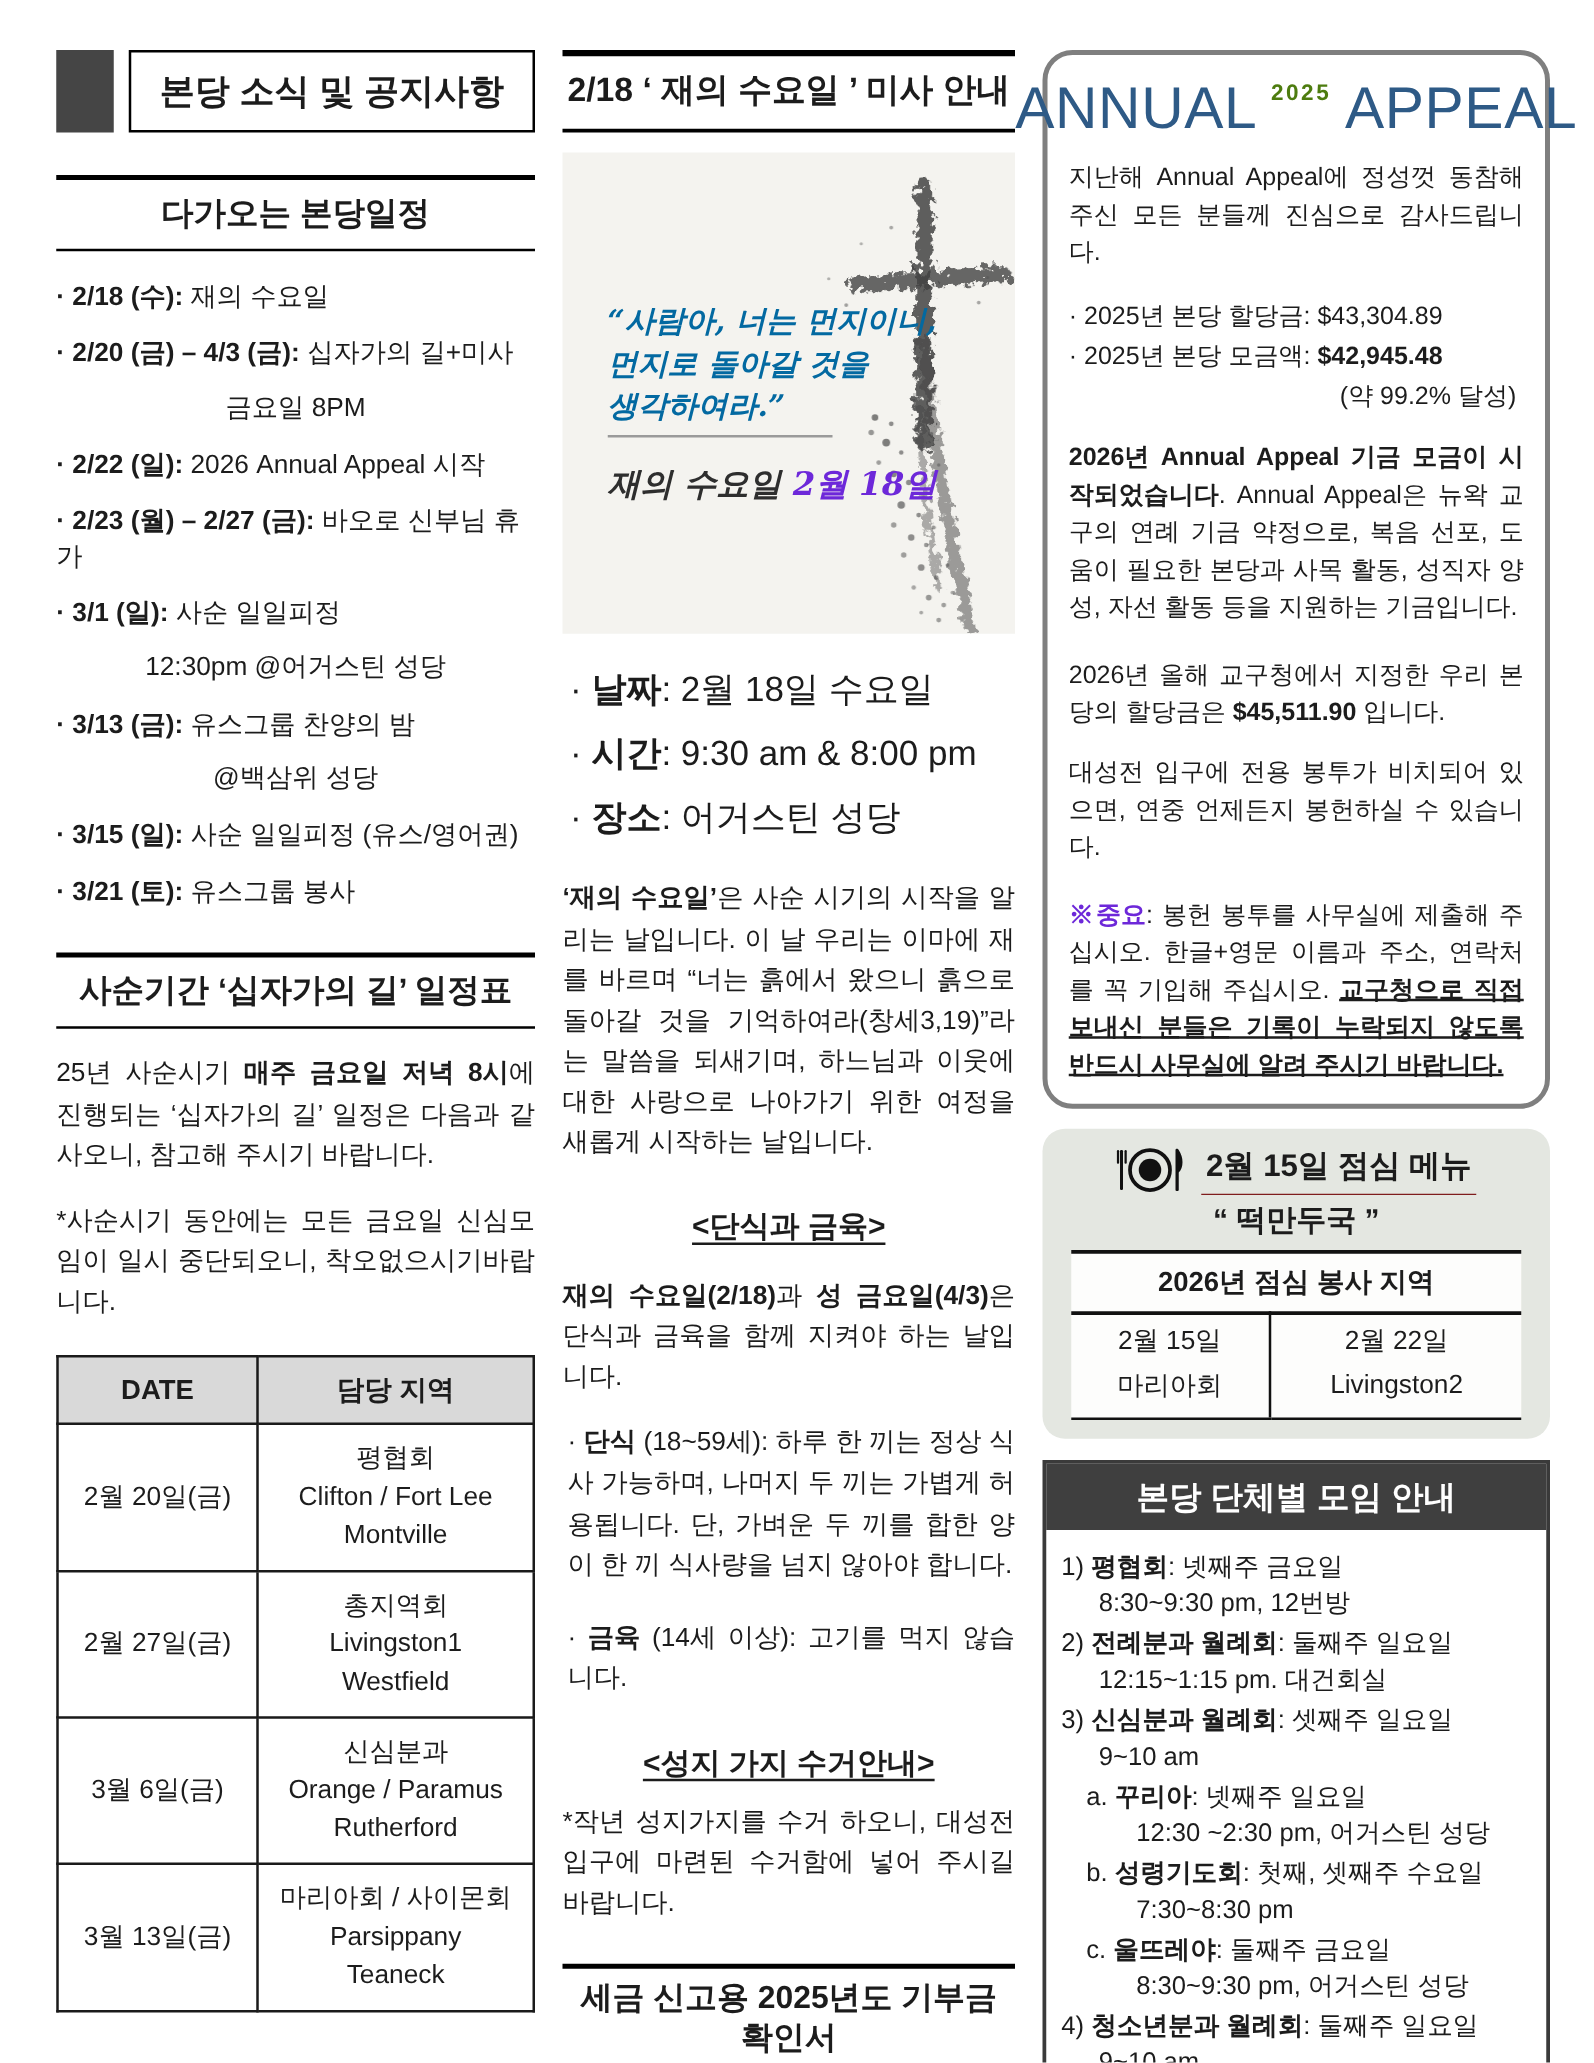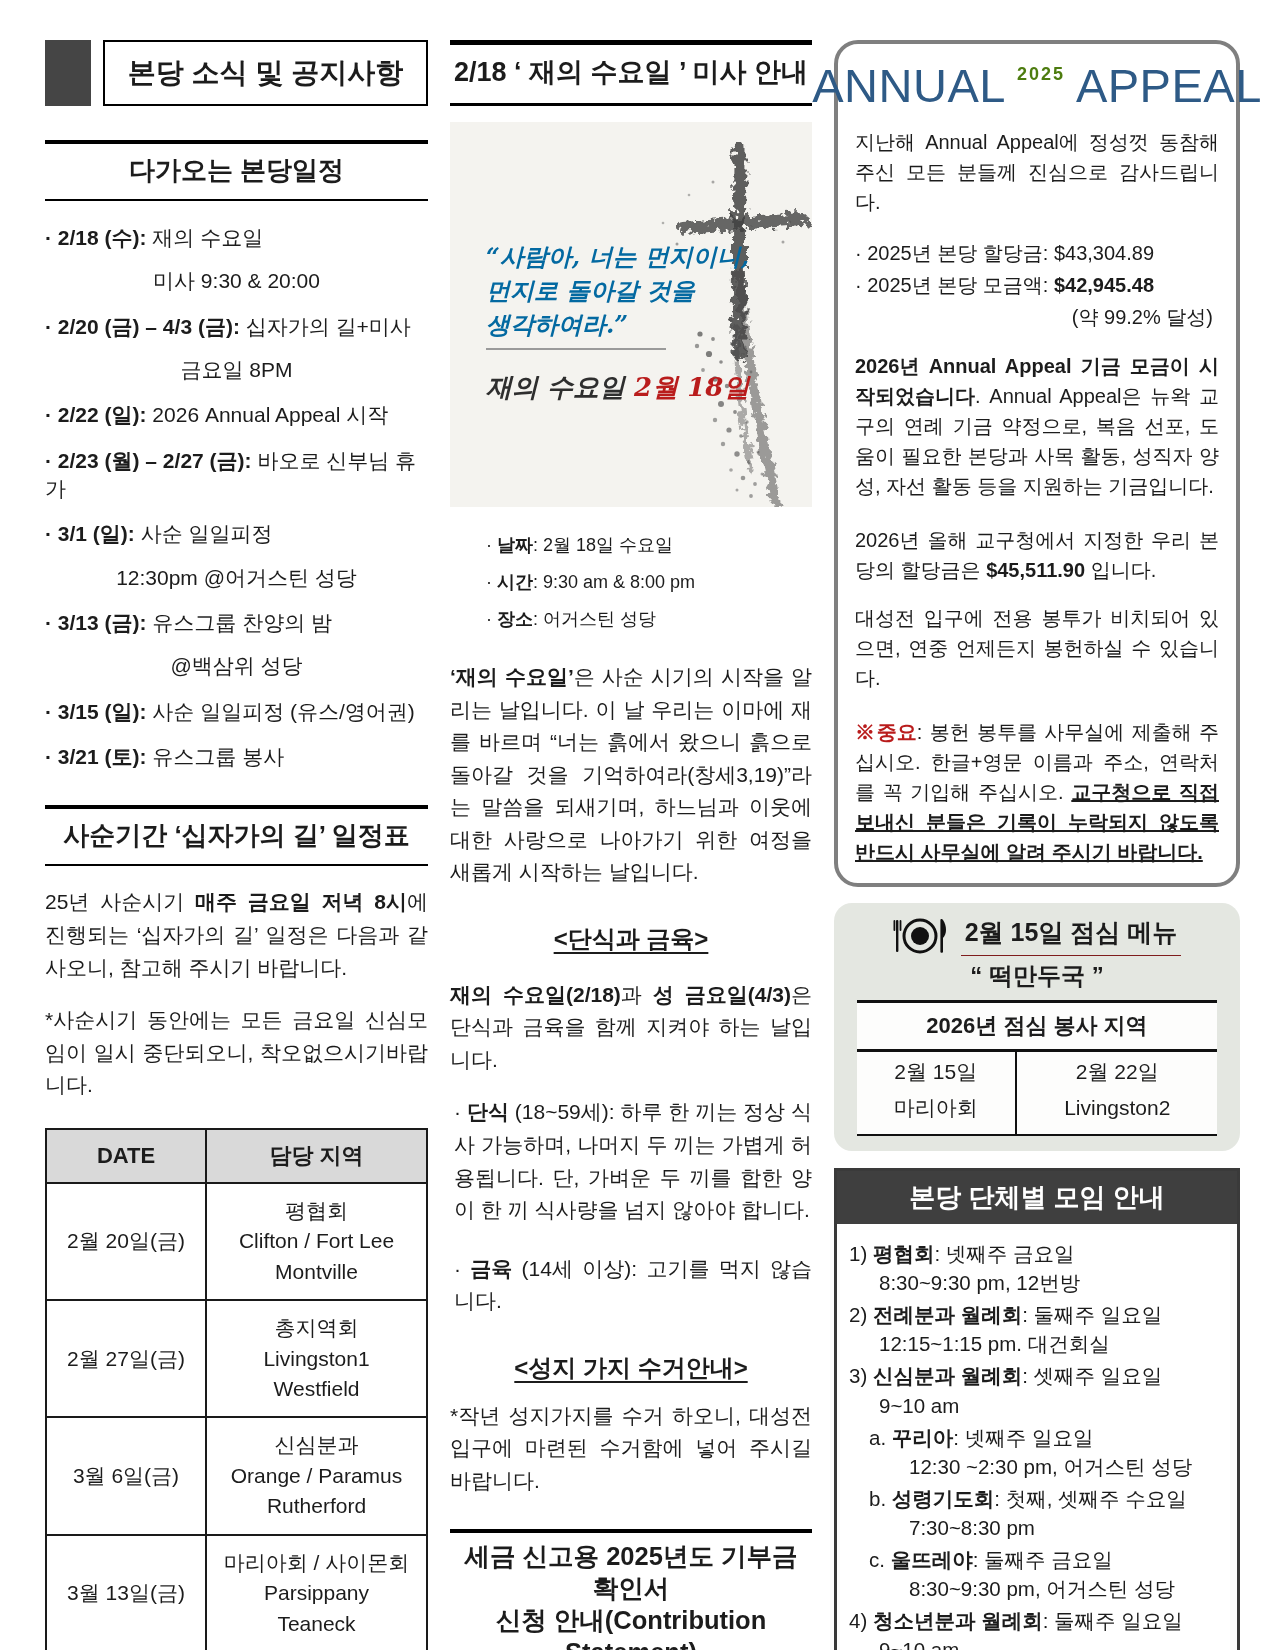--- a/index.html
+++ b/index.html
@@ -2,21 +2,21 @@
 <html><head>
 <meta charset="utf-8">
 <style>
   * { margin:0; padding:0; box-sizing:border-box; }
   html,body { width:1275px; height:1650px; background:#fff; overflow:hidden; }
   body { font-family:"Liberation Sans", sans-serif; color:#1c1c1c; }
   .page { display:grid; grid-template-columns:383px 362px 406px; column-gap:22px; padding:40px 32px 0 45px; }
 
   .b { font-weight:bold; }
   .u { text-decoration:underline; }
-  .r { color:#b91c1c; }
+  .r { color:#6d28d9; }
 
   
   .lc-header { display:flex; gap:12px; height:66px; margin-bottom:34px; }
   .lc-header .sq { width:46px; background:#454545; }
   .lc-header .box { flex:1; border:2px solid #000; display:flex; align-items:center; justify-content:center; font-weight:bold; font-size:28px; }
   .sec-head { border-top:4px solid #000; border-bottom:2px solid #000; text-align:center; font-weight:bold; font-size:26px; padding:9px 0 11px; }
   .sched-list { padding:6px 0 4px; }
   .sched-item { font-size:21px; margin-top:17px; line-height:1.35; }
   .sched-item .date { font-weight:bold; }
   .sched-item .sub { text-align:center; margin-top:15px; }
@@ -29,21 +29,21 @@
   td.c-date { width:42%; }
 
   
   .mid-title { border-top:5px solid #000; border-bottom:3px solid #000; text-align:center; font-weight:bold; font-size:27px; padding:9px 0 13px; }
   .ash { position:relative; height:385px; background:#f4f3ef; margin-top:16px; overflow:hidden; }
   .ash svg { position:absolute; left:0; top:0; }
   .ash .quote { position:absolute; left:36px; top:118px; font-family:"DejaVu Serif", serif; font-style:italic; font-weight:bold; font-size:24px; line-height:1.42; color:#0369a1; }
   .ash .divider { position:absolute; left:36px; top:226px; width:180px; height:2px; background:#9a9a9a; }
   .ash .caption { position:absolute; left:36px; top:248px; font-family:"DejaVu Serif", serif; font-style:italic; font-weight:bold; font-size:26px; color:#2e2e2e; }
   .details { margin-top:26px; padding-left:6px; }
-  .detail-line { font-size:18px; margin-top:13px;margin-left:30px; }
+  .detail-line { font-size:28px; margin-top:13px; }
   .center-head { text-align:center; font-weight:bold; font-size:24px; margin-top:34px; }
   .center-head span { text-decoration:underline; text-underline-offset:5px; }
   .fast-item { font-size:21px; line-height:1.55; text-align:justify; margin-top:20px; padding-left:4px; }
   .tax-head { border-top:4px solid #000; border-bottom:2px solid #000; text-align:center; font-weight:bold; font-size:25.5px; line-height:1.25; padding:8px 0 10px; margin-top:32px; }
 
   
   .appeal-box { border:4px solid #7f7f7f; border-radius:24px; padding:18px 17px 16px; }
   .logo { display:flex; justify-content:center; align-items:flex-start; color:#2e5a86; font-size:47px; letter-spacing:0.5px; line-height:1; font-weight:normal;gap:10px; }
   .logo .yr { color:#4d7c0f; font-size:18px; font-weight:bold; letter-spacing:2px; margin:3px 1px 0; }
   .ap-p { font-size:20px; line-height:1.5; text-align:justify; margin-top:18px; }
@@ -75,21 +75,20 @@
     <div class="lc-header">
       <div class="sq"></div>
       <div class="box">본당 소식 및 공지사항</div>
     </div>
 
     <div class="sec-head">다가오는 본당일정</div>
 
     <div class="sched-list">
       <div class="sched-item">
         <span class="date">· 2/18 (수):</span><span> 재의 수요일</span>
-        <div class="sub">미사 9:30 &amp; 20:00</div>
       </div>
       <div class="sched-item">
         <span class="date">· 2/20 (금) – 4/3 (금):</span><span> 십자가의 길+미사</span>
         <div class="sub">금요일 8PM</div>
       </div>
       <div class="sched-item">
         <span class="date">· 2/22 (일):</span><span> 2026 Annual Appeal 시작</span>
       </div>
       <div class="sched-item">
         <span class="date">· 2/23 (월) – 2/27 (금):</span><span> 바오로 신부님 휴가</span>

